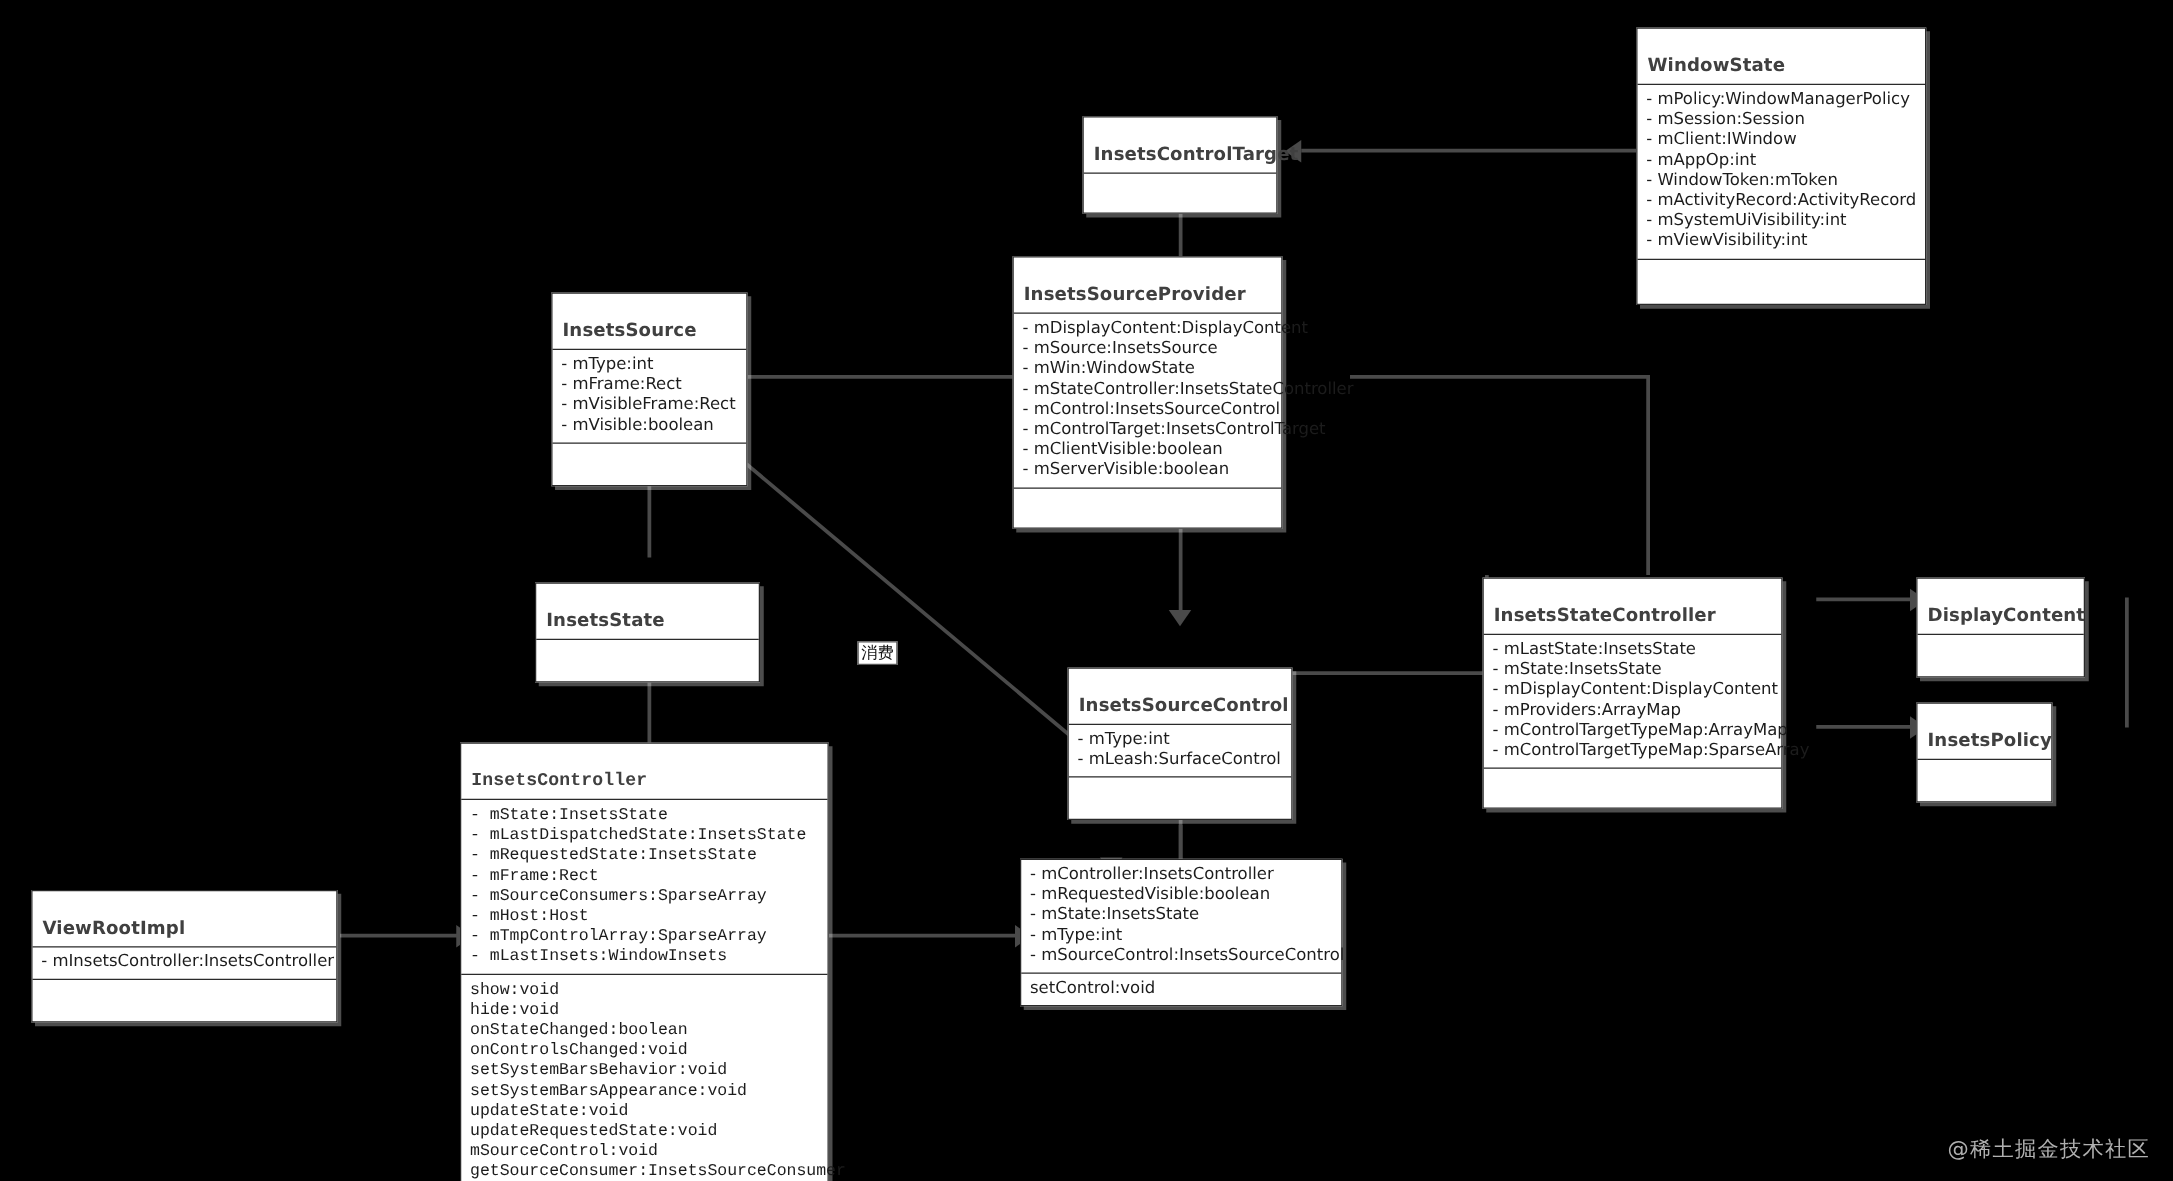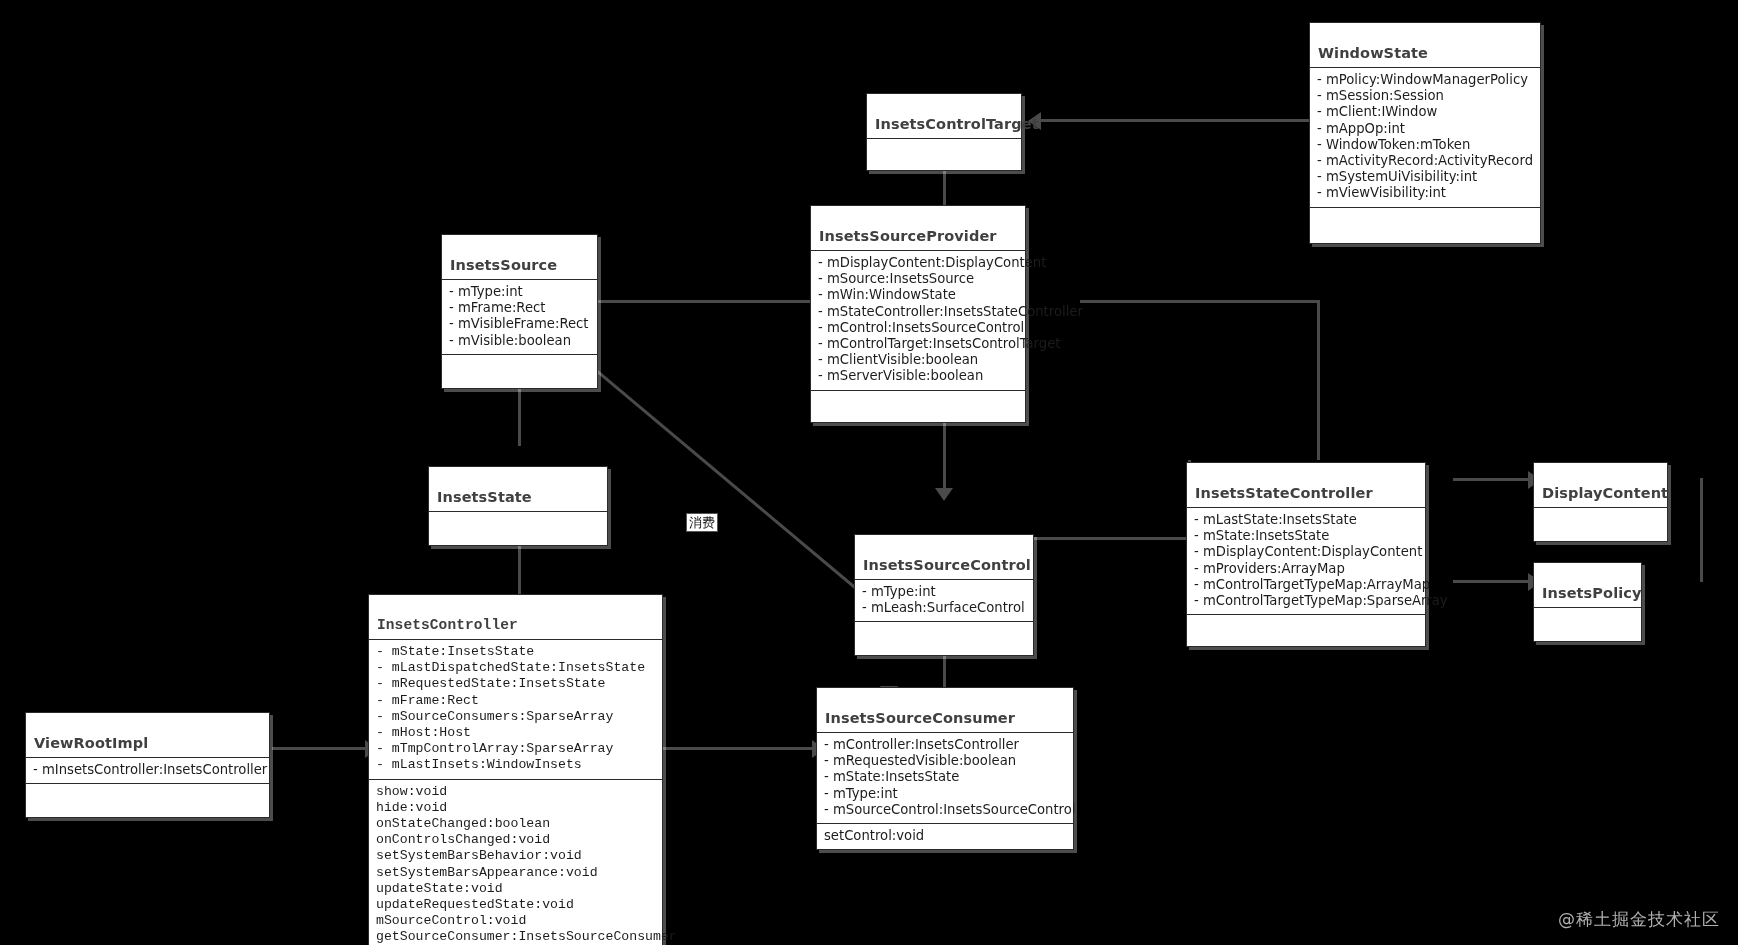--- a/index.html
+++ b/index.html
@@ -278,21 +278,20 @@
       <div class="uml-row">setSystemBarsBehavior:void</div>
       <div class="uml-row">setSystemBarsAppearance:void</div>
       <div class="uml-row">updateState:void</div>
       <div class="uml-row">updateRequestedState:void</div>
       <div class="uml-row">mSourceControl:void</div>
       <div class="uml-row">getSourceConsumer:InsetsSourceConsumer</div>
     </div>
   </div>
 
   <div class="uml-box" style="left:816px; top:687px; width:258px;">
-    <div class="uml-title">InsetsSourceConsumer</div>
     <div class="uml-section">
       <div class="uml-row">- mController:InsetsController</div>
       <div class="uml-row">- mRequestedVisible:boolean</div>
       <div class="uml-row">- mState:InsetsState</div>
       <div class="uml-row">- mType:int</div>
       <div class="uml-row">- mSourceControl:InsetsSourceControl</div>
     </div>
     <div class="uml-section">
       <div class="uml-row">setControl:void</div>
     </div>

